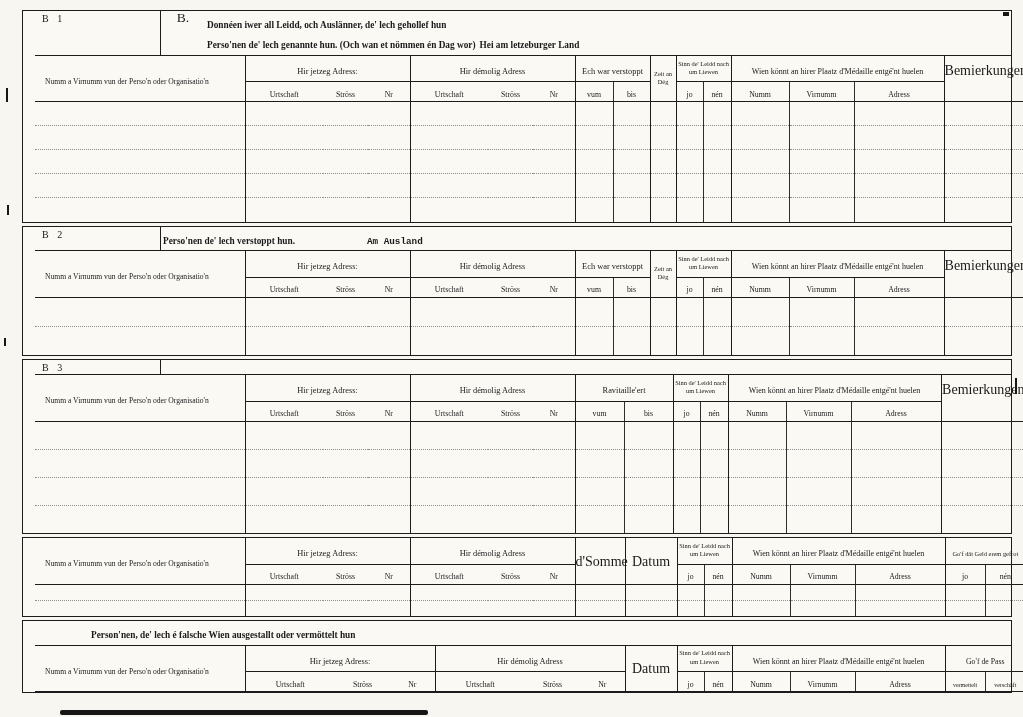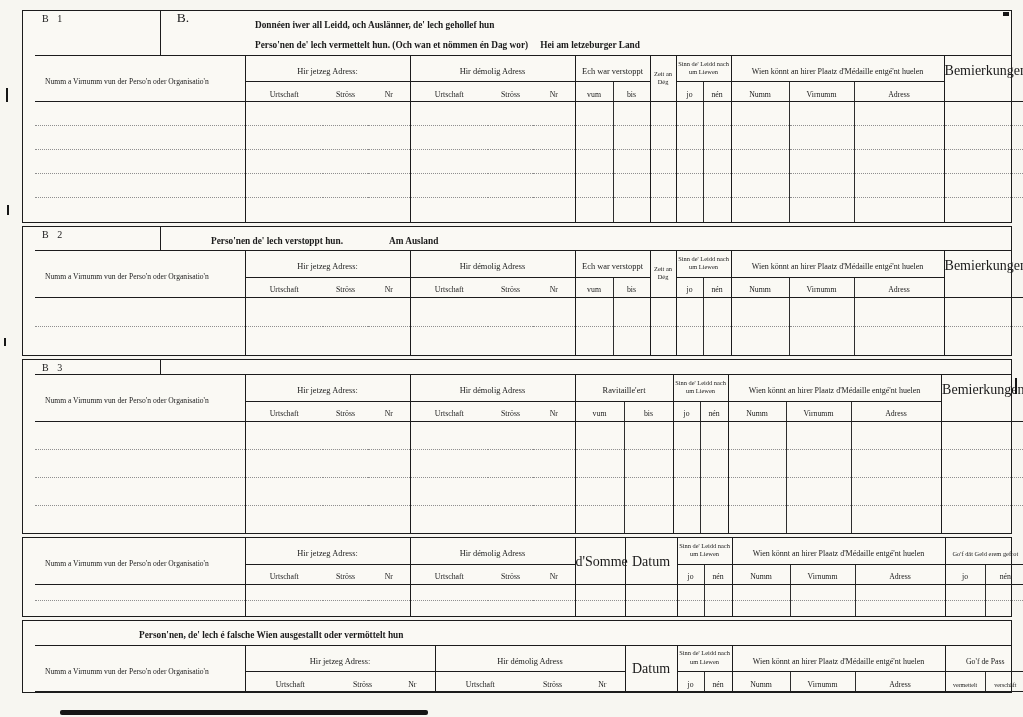--- a/index.html
+++ b/index.html
@@ -11,23 +11,23 @@
     position: relative;
     overflow: hidden;
   }
   #form-root { position:absolute; left:22px; top:10px; width:990px; }
   .section { border:1.5px solid #1c1c1c; margin-bottom:3px; background:#faf9f4;padding-left:12px; }
   .titlebar { display:flex; align-items:stretch; border-bottom:1px solid #1c1c1c; }
   .sec-id { flex:0 0 126px; border-right:1px solid #1c1c1c; font-size:10px; padding:2px 0 1px 7px; word-spacing:6px; }
   .sec-letter { flex:0 0 44px; font-size:13.5px; padding-top:0; text-align:center; line-height:1.1; }
   .sec-titles { flex:1; padding:2px 4px 1px 2px; }
   .t-line { line-height:1.28; white-space:nowrap; }
-  .t-bold { font-weight:bold; font-size:9.3px;margin-left:48px; }
-  .t-extra { margin-left:12px; }
-  .section:nth-child(2) .t-extra { margin-left:46px; }
+  .t-bold { font-weight:bold; font-size:9.3px; }
+  .t-extra { margin-left:4px; }
+  .section:nth-child(2) .t-extra { margin-left:72px;font-family:Liberation Mono, monospace; }
   .section:nth-child(4) .sec-titles { padding-left:112px; }
   .section:nth-child(5) .sec-titles { padding-left:56px; }
   table.grid { width:100%; border-collapse:collapse; table-layout:fixed; }
   th, td { padding:0; }
   thead th { border-bottom:1px solid #1c1c1c; font-weight:normal; vertical-align:middle; text-align:center; }
   thead tr:first-child th { height:26px; }
   thead tr:nth-child(2) th { height:20px; }
   th.col-name { text-align:left; padding-left:10px; }
   .single-label { font-size:14px; display:inline-block; line-height:1.25; }
   th.col-name .single-label { font-size:7.6px; }
@@ -48,21 +48,21 @@
 </head>
 <body>
 
 <div id="form-root">
     <section class="section">
       <div class="titlebar">
         <div class="sec-id"><span>B 1</span></div>
         <div class="sec-letter"><span>B.</span></div>
         <div class="sec-titles">
           <div class="t-line"><span class="t-bold">Donnéen iwer all Leidd, och Auslänner, de' lech gehollef hun</span></div>
-          <div class="t-line"><span class="t-bold">Perso'nen de' lech vermettelt hun. (Och wan et nömmen én Dag wor)</span><span class="t-bold t-extra">Hei am letzeburger Land</span></div>
+          <div class="t-line"><span class="t-bold">Perso'nen de' lech genannte hun. (Och wan et nömmen én Dag wor)</span><span class="t-bold t-extra">Hei am letzeburger Land</span></div>
         </div>
       </div>
       <table class="grid">
         <colgroup>
           <col style="width: 210px;">
           <col style="width: 78px;">
           <col style="width: 45px;">
           <col style="width: 42px;">
           <col style="width: 78px;">
           <col style="width: 45px;">

